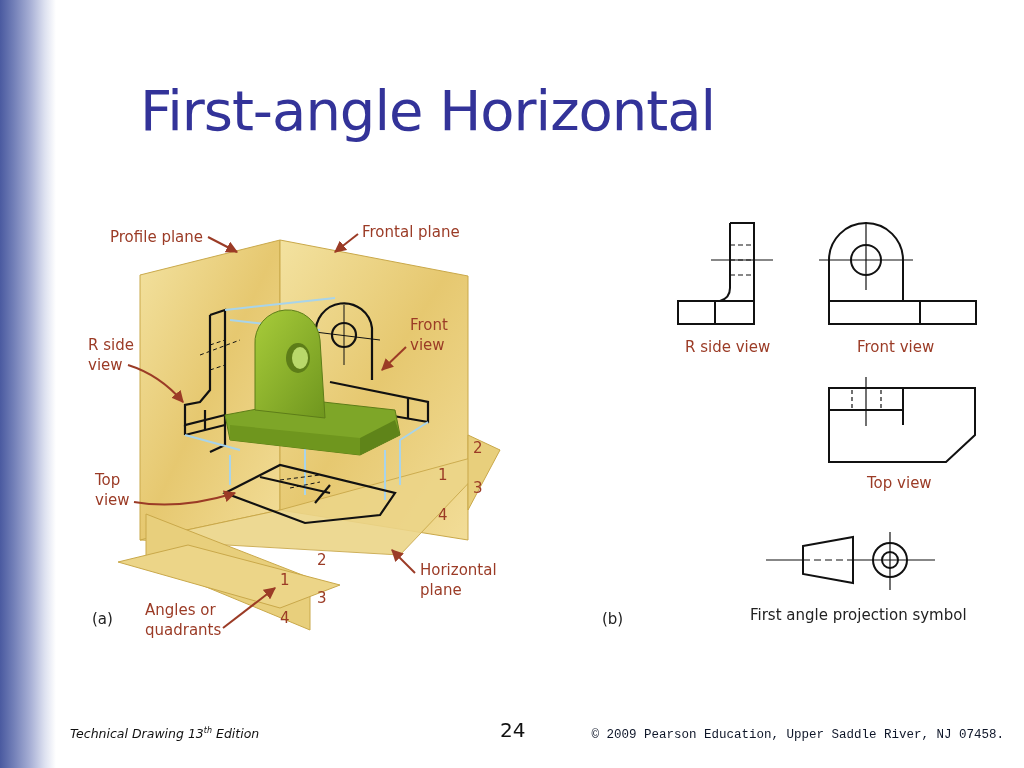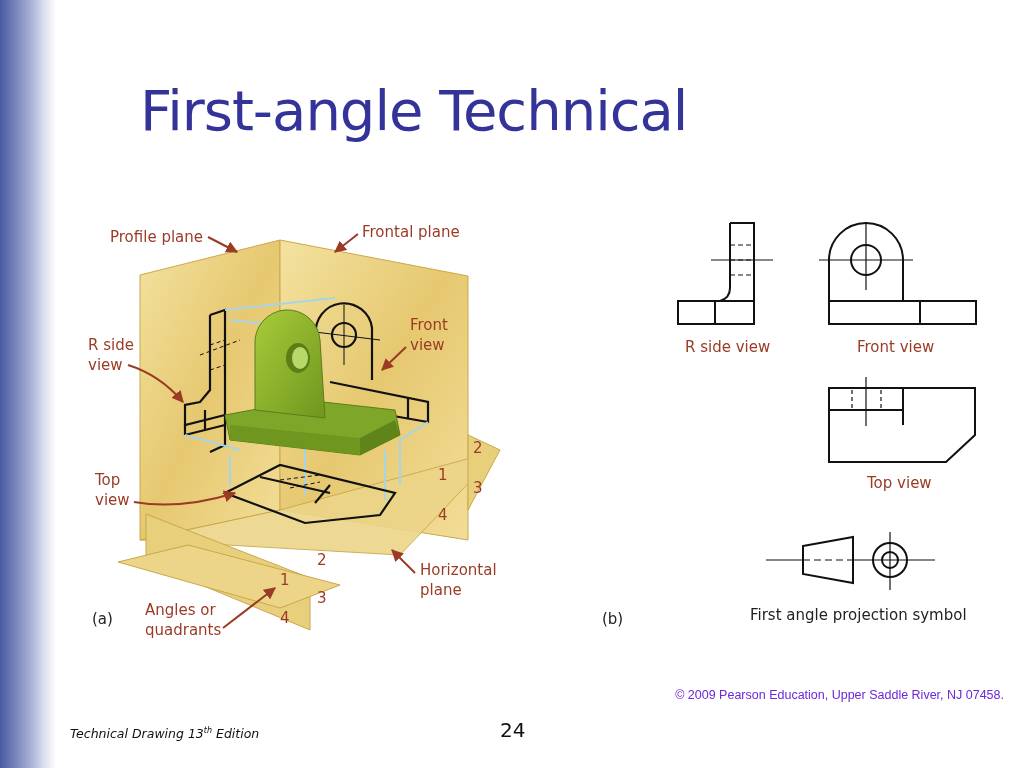--- a/index.html
+++ b/index.html
@@ -24,30 +24,30 @@
       position: absolute; left: 70px; top: 722px; font-size: 12.5px; color: #111;
       line-height: 18px; font-family: "DejaVu Sans", sans-serif;
     }
     .footer-left .edition { font-style: italic; }
     .footer-left sup { font-size: 8px; }
     .page-num {
       position: absolute; left: 500px; top: 718px; font-size: 20px; color: #111;
       font-family: "DejaVu Sans", sans-serif;
     }
     .footer-right {
-      position: absolute; right: 20px; top: 686px; font-size: 12.5px; color: #6d28d9;
-      line-height: 18px; text-align: right; font-family: Liberation Sans, sans-serif;
+      position: absolute; right: 20px; top: 726px; font-size: 12.5px; color: #0f172a;
+      line-height: 18px; text-align: right; font-family: Liberation Mono, monospace;
     }
   </style>
 </head>
 <body>
 
 <div class="side-band"></div>
 
-<div class="title">First-angle Technical</div>
+<div class="title">First-angle Horizontal</div>
 
 <div class="figure">
   <svg viewBox="0 0 940 440" xmlns="http://www.w3.org/2000/svg">
     <defs>
       <linearGradient id="planeGrad" x1="0" y1="0" x2="1" y2="1">
         <stop offset="0" stop-color="#f3e2a0"></stop>
         <stop offset="0.5" stop-color="#e6c870"></stop>
         <stop offset="1" stop-color="#f2dd98"></stop>
       </linearGradient>
       <linearGradient id="objGrad" x1="0" y1="0" x2="1" y2="1">

